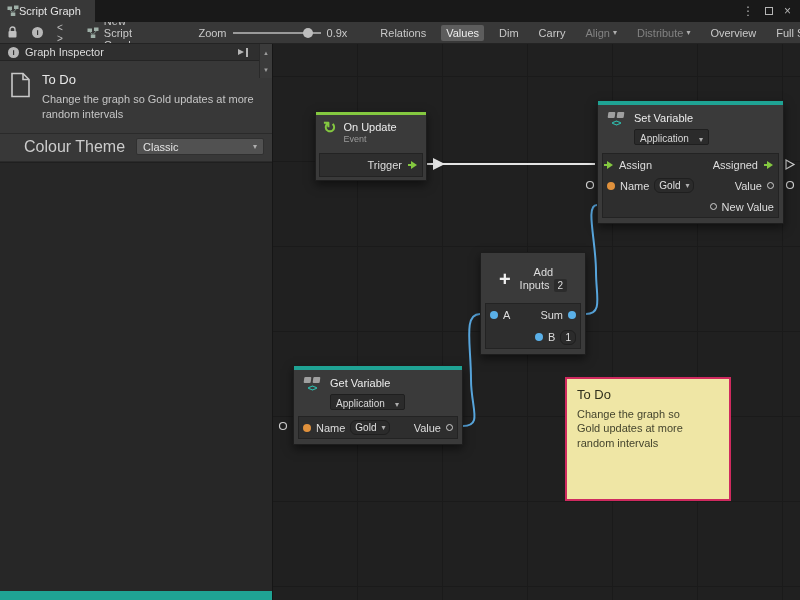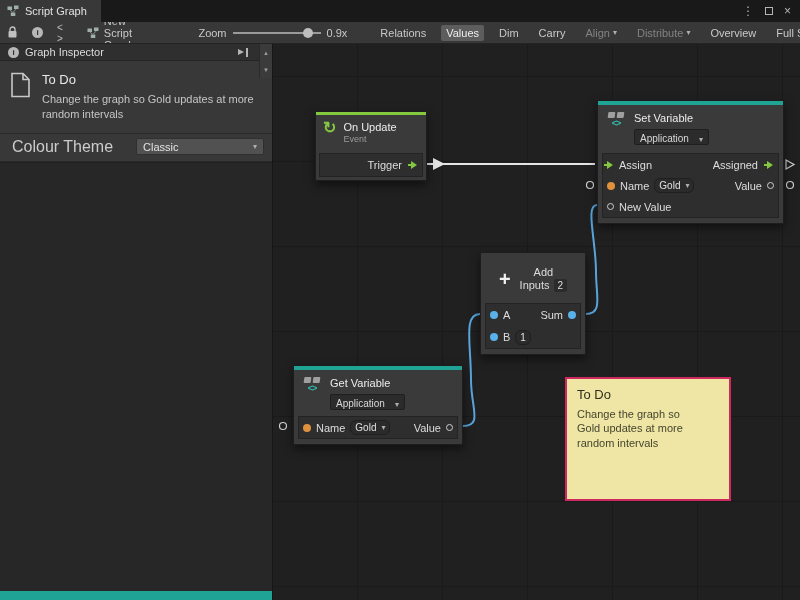--- a/index.html
+++ b/index.html
@@ -1,21 +1,21 @@
 <!DOCTYPE html>
 <html><head>
 <meta charset="utf-8">
 <style>
   * { margin:0; padding:0; box-sizing:border-box; }
   html,body { width:800px; height:600px; overflow:hidden; }
   body { position:relative; background:#202020; font-family:"Liberation Sans",sans-serif; color:#cccccc; }
 
   
   .tabbar { position:absolute; left:0; top:0; width:800px; height:22px; background:#191919; display:flex; align-items:stretch; }
-  .tab { display:flex; align-items:center; gap:6px; background:#383838; padding:0 14px 0 7px; font-size:11px; color:#e2e2e2; }
+  .tab { display:flex; align-items:center; background:#383838; padding:0 14px 0 7px; font-size:11px; color:#e2e2e2; }
   .winctrls { margin-left:auto; display:flex; align-items:center; gap:11px; padding-right:9px; color:#b5b5b5; font-size:12px; }
   .maxbox { width:8px; height:8px; border:1px solid #b5b5b5; display:inline-block; }
 
   
   .toolbar { position:absolute; left:0; top:22px; width:800px; height:22px; background:#383838; border-bottom:1px solid #232323; display:flex; align-items:center; font-size:11px; color:#c9c9c9; overflow:hidden; }
   .tbi { display:flex; align-items:center; justify-content:center; padding:0 7px; height:100%; }
   .code-glyph { font-size:10px; letter-spacing:1px; color:#c0c0c0; }
   .tb-name { display:flex; align-items:center; gap:5px; padding:0 8px; }
   .tb-sep { width:1px; height:14px; background:#2a2a2a; margin:0 4px; }
   .zoom-wrap { display:flex; align-items:center; margin-left:56px; gap:6px;justify-content:flex-end; }
@@ -32,42 +32,42 @@
   .insp-header { height:17px; background:#2f2f2f; border-bottom:1px solid #242424; display:flex; align-items:center; gap:6px; padding:0 8px; font-size:11px; color:#dcdcdc; flex:none; }
   .info-icon { width:11px; height:11px; border-radius:50%; background:#b8b8b8; color:#2b2b2b; font-size:8px; font-weight:bold; display:flex; align-items:center; justify-content:center; flex:none; font-style:normal; }
   .pin-icon { width:10px; height:9px; position:relative; margin-left:auto; margin-right:16px; }
   .pin-icon::before { content:""; position:absolute; left:0; top:1px; border-top:3.5px solid transparent; border-bottom:3.5px solid transparent; border-left:6px solid #b5b5b5; }
   .pin-icon::after { content:""; position:absolute; right:0; top:0; width:2px; height:9px; background:#b5b5b5; }
   .scrollcol { position:absolute; right:0; top:0; width:13px; height:34px; background:#3b3b3b; border-left:1px solid #2a2a2a; display:flex; flex-direction:column; align-items:center; justify-content:space-around; font-size:6px; color:#9d9d9d; }
   .todo { display:flex; gap:11px; padding:11px 10px; flex:none; }
   .todo-title { font-size:13px; color:#e8e8e8; margin-bottom:5px; }
   .todo-body { font-size:11px; color:#c6c6c6; line-height:1.35; max-width:212px; }
   .sb-divider { height:1px; background:#2a2a2a; flex:none; }
-  .theme-row { display:flex; align-items:center; padding:4px 8px 5px 12px; flex:none; }
+  .theme-row { display:flex; align-items:center; padding:4px 8px 5px 24px; flex:none; }
   .dropdown { margin-left:auto; width:128px; height:17px; background:#515151; border:1px solid #303030; border-radius:2px; display:flex; align-items:center; padding:0 6px; font-size:11px; color:#e3e3e3;text-align:right; }
   .dropdown .caret { margin-left:auto; }
   .sb-lower { flex:1; background:#272727; border-top:1px solid #1f1f1f; }
   .sb-teal { height:9px; background:#1fa394; flex:none; }
 
   
   .canvas { position:absolute; left:273px; top:44px; width:527px; height:556px; overflow:hidden;
     background-color:#202020;
     background-image: linear-gradient(to right,#1a1a1a 1px,transparent 1px), linear-gradient(to bottom,#1a1a1a 1px,transparent 1px);
     background-size:85px 85px; background-position:-1px -53px; }
   .wires { position:absolute; left:0; top:0; }
 
   
   .node { position:absolute; background:#3a3a3a; border:1px solid #1d1d1d; box-shadow:0 4px 9px rgba(0,0,0,.5); font-size:11px; color:#dddddd; }
   .accent { width:100%; } .accent.green { height:3px; background:#84c840; } .accent.teal { height:4px; background:#1fa394; }
   .nhead { display:flex; align-items:flex-start; gap:7px; padding:6px 7px 0 7px; }
   .ntitle { font-size:11px; color:#ececec; line-height:14px; }
   .nsub { font-size:9px; color:#9a9a9a; }
   .ndrop { height:16px; background:#2b2b2b; border:1px solid #1f1f1f; border-radius:2px; font-size:10px; color:#d8d8d8; display:flex; align-items:flex-end; padding:0 5px; gap:10px; margin-top:4px; }
   .nbody { margin:0 4px 5px 4px; background:#2e2e2e; border:1px solid #232323; }
-  .prow { display:flex; align-items:center; height:21px; padding:0 4px; gap:5px; }
+  .prow { display:flex; align-items:center; height:21px; padding:0 4px; gap:5px;justify-content:flex-end; }
   .pright { margin-left:auto; display:flex; align-items:center; gap:5px; }
   .dot { width:8px; height:8px; border-radius:50%; flex:none; }
   .dot-orange { background:#e0913c; } .dot-blue { background:#5ab0e8; }
   .dot-hollow { width:7px; height:7px; background:transparent; border:1px solid #cfcfcf; }
   .garrow { flex:none; width:0; height:0; border-top:4px solid transparent; border-bottom:4px solid transparent; border-left:6px solid #84c840; position:relative; margin-left:4px; margin-right:1px; }
   .garrow::before { content:""; position:absolute; left:-9px; top:-1px; width:3px; height:2px; background:#84c840; }
   .vbox { background:#2b2b2b; border:1px solid #1f1f1f; border-radius:6px; font-size:10px; color:#e0e0e0; display:flex; align-items:center; padding:0 4px; height:15px; gap:5px; }
   .badge { background:#2b2b2b; border-radius:2px; padding:0 4px; height:13px; display:flex; align-items:center; font-size:10px; color:#dddddd; }
 
   #node-on-update { left:42px; top:67px; width:112px; }

